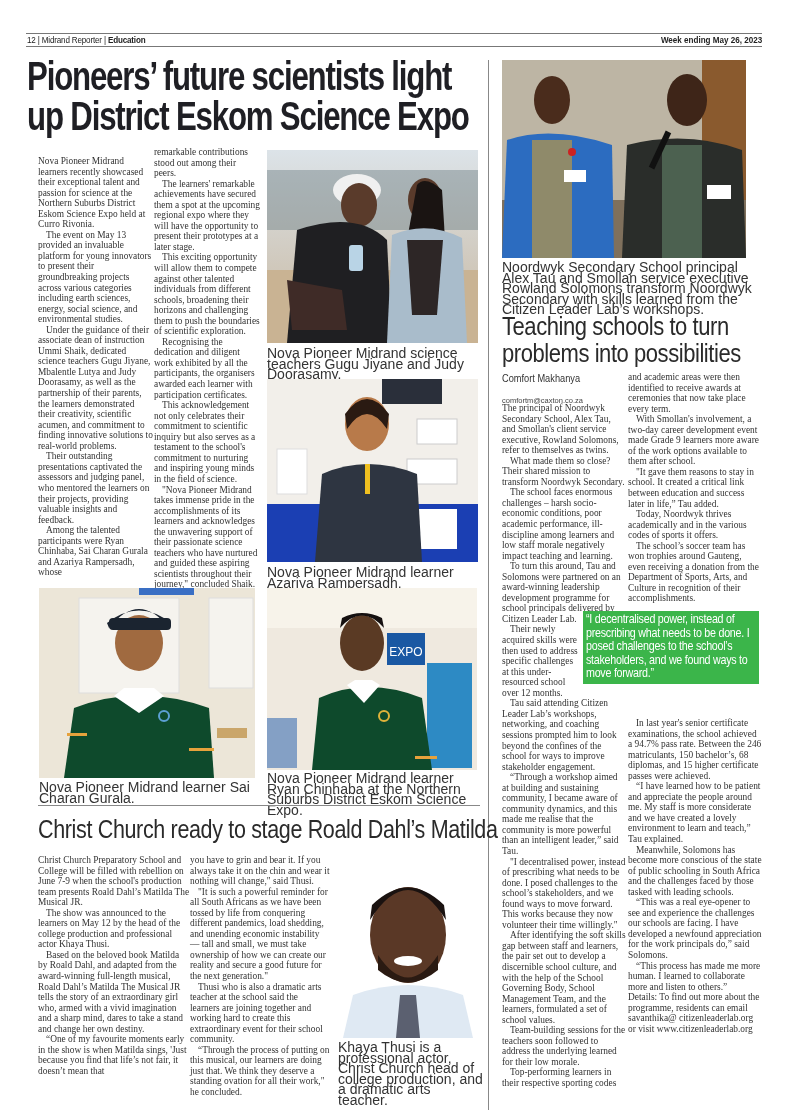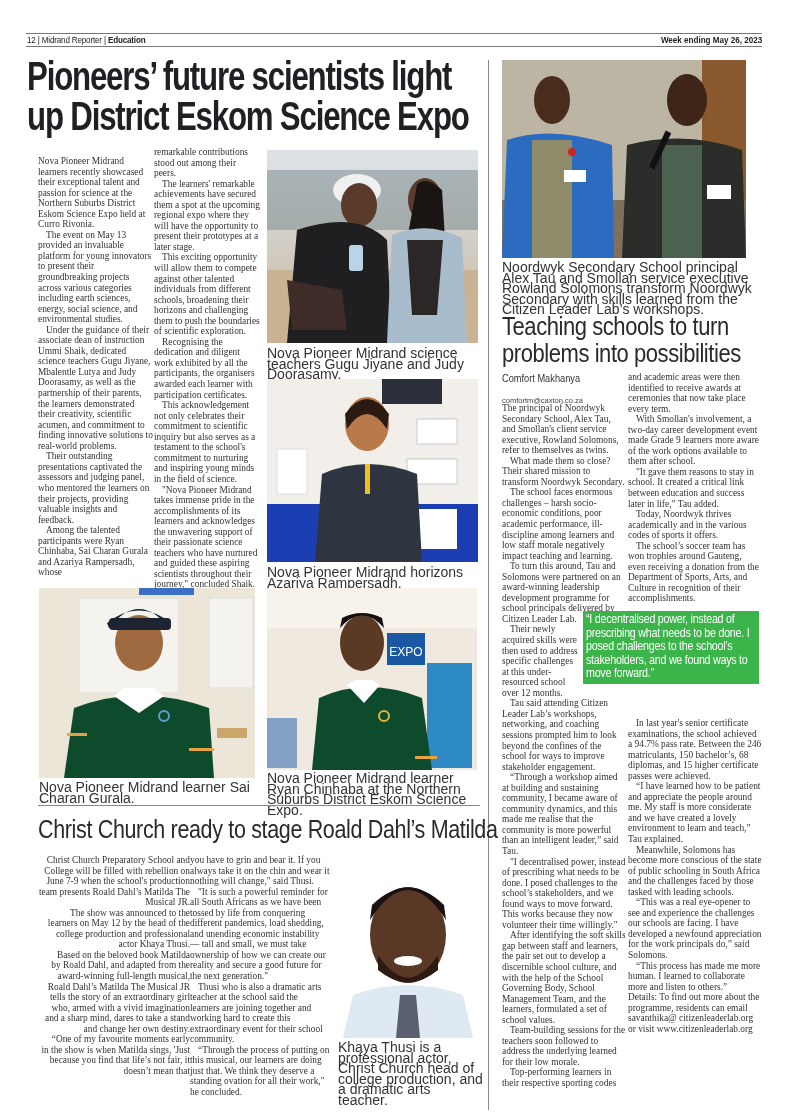--- a/index.html
+++ b/index.html
@@ -107,21 +107,21 @@
     <rect x="140" y="80" width="50" height="25" fill="#ffffff" stroke="#ccc"></rect>
     <rect x="10" y="70" width="30" height="45" fill="#ffffff" stroke="#ddd"></rect>
     <rect x="0" y="125" width="211" height="58" fill="#1b3fb3"></rect>
     <rect x="135" y="130" width="55" height="40" fill="#ffffff"></rect>
     <ellipse cx="100" cy="45" rx="22" ry="27" fill="#b87a4a"></ellipse>
     <path d="M78 35 Q100 5 122 35 L120 50 Q100 20 80 50 Z" fill="#2a1a12"></path>
     <path d="M48 183 L55 95 Q100 75 150 95 L155 183 Z" fill="#2e3541"></path>
     <rect x="98" y="85" width="5" height="30" fill="#f0c020"></rect>
   </svg>
 </div>
-<div class="caption" style="left:267px; top:567px; width:215px;">Nova Pioneer Midrand horizons Azariya Rampersadh.</div>
+<div class="caption" style="left:267px; top:567px; width:215px;">Nova Pioneer Midrand learner Azariya Rampersadh.</div>
 
 <div class="photo" style="left:39px; top:588px; width:216px; height:190px;">
   <svg width="216" height="190" viewBox="0 0 216 190">
     <rect width="216" height="190" fill="#ece6d8"></rect>
     <rect x="40" y="10" width="100" height="95" fill="#f5f3ee" stroke="#ddd"></rect>
     <rect x="170" y="10" width="44" height="90" fill="#f5f3ee" stroke="#ddd"></rect>
     <rect x="100" y="0" width="55" height="7" fill="#3a6fc4"></rect>
     <ellipse cx="100" cy="55" rx="24" ry="28" fill="#a06a40"></ellipse>
     <path d="M70 40 Q100 2 130 40 L132 35 Q100 10 68 35 Z" fill="#1b2430"></path>
     <rect x="70" y="30" width="62" height="12" rx="4" fill="#1b2430"></rect>
@@ -150,21 +150,21 @@
     <circle cx="117" cy="128" r="5" fill="none" stroke="#e0b33a" stroke-width="2"></circle>
     <rect x="148" y="168" width="22" height="3" fill="#e6a23c"></rect>
   </svg>
 </div>
 <div class="caption" style="left:267px; top:773px; width:215px;">Nova Pioneer Midrand learner Ryan Chinhaba at the Northern Suburbs District Eskom Science Expo.</div>
 
 <div class="hrule" style="left:38px; top:805px; width:442px;"></div>
 
 <div class="headline-matilda">Christ Church ready to stage Roald Dahl’s Matilda</div>
 
-<div class="col" style="left:38px; top:855px; width:152px;text-align:right;">
+<div class="col" style="left:38px; top:855px; width:152px;">
   <p class="first">Christ Church Preparatory School and College will be filled with rebellion on June 7-9 when the school's production team presents Roald Dahl’s Matilda The Musical JR.</p>
   <p>The show was announced to the learners on May 12 by the head of the college production and professional actor Khaya Thusi.</p>
   <p>Based on the beloved book Matilda by Roald Dahl, and adapted from the award-winning full-length musical, Roald Dahl’s Matilda The Musical JR tells the story of an extraordinary girl who, armed with a vivid imagination and a sharp mind, dares to take a stand and change her own destiny.</p>
   <p>“One of my favourite moments early in the show is when Matilda sings, 'Just because you find that life’s not fair, it doesn’t mean that</p>
 </div>
 
 <div class="col" style="left:190px; top:855px; width:140px;">
   <p class="first">you have to grin and bear it. If you always take it on the chin and wear it nothing will change," said Thusi.</p>
   <p>"It is such a powerful reminder for all South Africans as we have been tossed by life from conquering different pandemics, load shedding, and unending economic instability — tall and small, we must take ownership of how we can create our reality and secure a good future for the next generation."</p>
   <p>Thusi who is also a dramatic arts teacher at the school said the learners are joining together and working hard to create this extraordinary event for their school community.</p>

